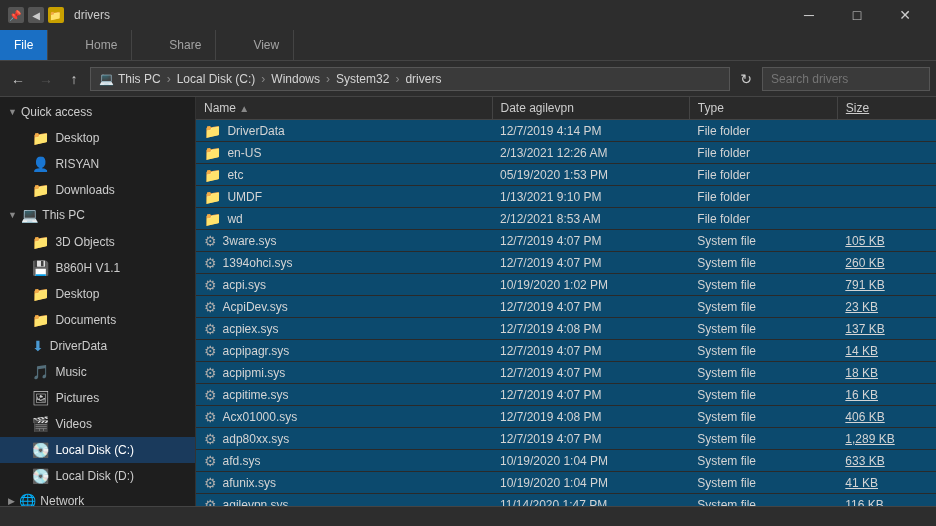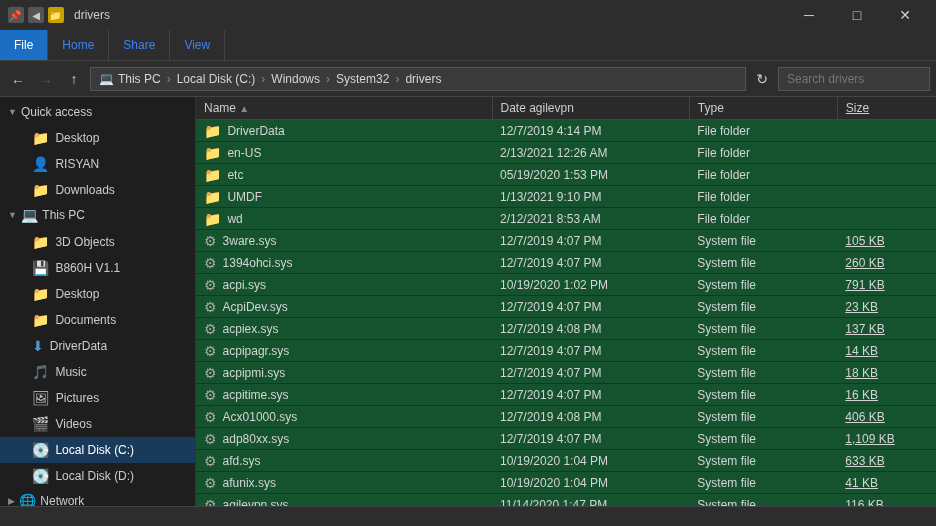--- a/index.html
+++ b/index.html
@@ -65,27 +65,28 @@
     }
 
     
     .ribbon {
       background: #2d2d2d;
       border-bottom: 1px solid #444;
     }
     .ribbon-tabs {
       display: flex;
       height: 30px;
+      gap: 23px;
     }
     .ribbon-tab {
       padding: 0 14px;
       display: flex;
       align-items: center;
       font-size: 12px;
-      color: #3b82f6;
+      color: #a3a3a3;
       cursor: pointer;
       border-right: 1px solid #444;
     }
     .ribbon-tab.active {
       background: #1a6fc4;
       color: #fff;
     }
 
     
     .address-bar {
@@ -134,21 +135,21 @@
       background: transparent;
       border: none;
       color: #ccc;
       font-size: 14px;
       cursor: pointer;
       display: flex;
       align-items: center;
       justify-content: center;
     }
     .search-box {
-      width: 152px;
+      width: 168px;
       height: 24px;
       background: #3a3a3a;
       border: 1px solid #555;
       color: #f97316;
       font-size: 12px;
       padding: 0 8px;
     }
 
     
     .main-area {
@@ -197,21 +198,21 @@
     .icon-folder-blue { color: #4a90d9; font-size: 14px; }
     .icon-pc { color: #888; font-size: 14px; }
     .icon-network { color: #888; font-size: 14px; }
     .icon-downloads { color: #4a9ad4; font-size: 14px; }
     .chevron { font-size: 9px; color: #888; }
 
     
     .file-list {
       flex: 1;
       overflow-y: auto;
-      background: #14532d;
+      background: #0c4a6e;
     }
     .file-list::-webkit-scrollbar { width: 8px; }
     .file-list::-webkit-scrollbar-track { background: #1e1e1e; }
     .file-list::-webkit-scrollbar-thumb { background: #555; }
 
     .file-table {
       width: 100%;
       border-collapse: collapse;
     }
     .file-table thead tr {
@@ -572,21 +573,21 @@
   </tr>
           <tr>
     <td class="col-name">
       <div class="file-name-cell">
         <span class="file-icon sys-icon">⚙</span>
         <span>adp80xx.sys</span>
       </div>
     </td>
     <td class="col-date">12/7/2019 4:07 PM</td>
     <td class="col-type">System file</td>
-    <td class="col-size size-cell">1,109 KB</td>
+    <td class="col-size size-cell">1,289 KB</td>
   </tr>
           <tr>
     <td class="col-name">
       <div class="file-name-cell">
         <span class="file-icon sys-icon">⚙</span>
         <span>afd.sys</span>
       </div>
     </td>
     <td class="col-date">10/19/2020 1:04 PM</td>
     <td class="col-type">System file</td>

